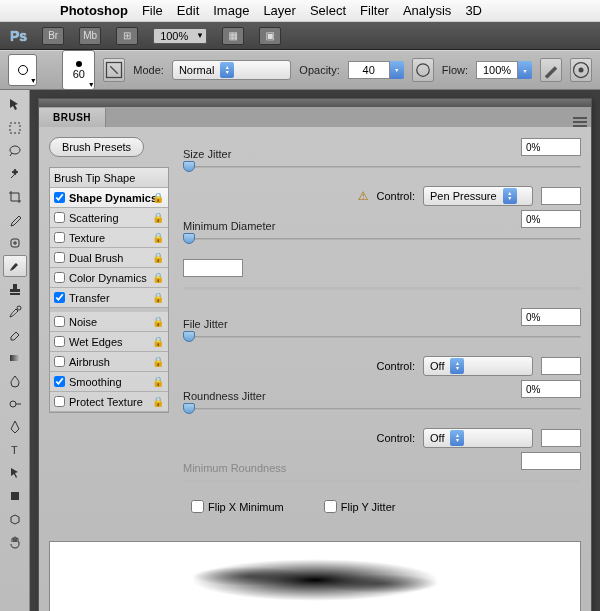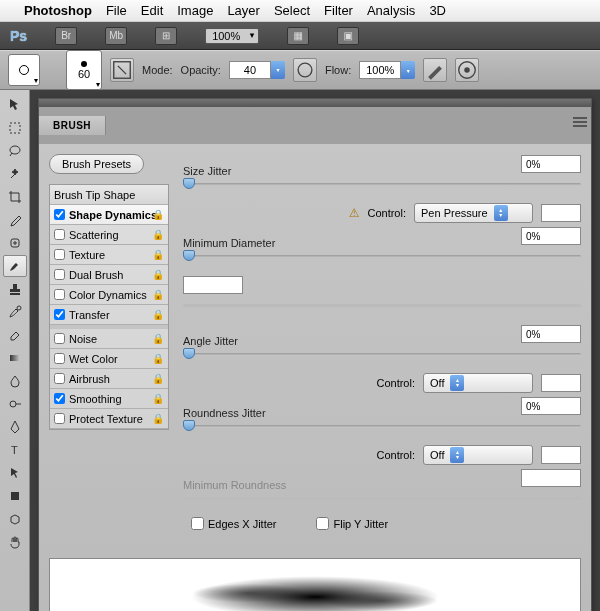--- a/index.html
+++ b/index.html
@@ -1,21 +1,21 @@
 <!DOCTYPE html>
 <html><head>
 <meta charset="utf-8">
 <style>
 *{margin:0;padding:0;box-sizing:border-box;font-family:"Lucida Grande",Arial,sans-serif;font-size:11px;}
 body{background:#e4e4e4;width:600px;height:611px;overflow:hidden;}
 .menubar{height:22px;background:linear-gradient(#fbfbfb,#e8e8e8);display:flex;align-items:center;padding:0 10px;gap:14px;border-bottom:1px solid #ccc;}
 .apple{font-size:14px;}
 .menubar span{font-size:13px;color:#000;}
-.menubar .app{font-weight:bold;}
-.toolbar1{height:28px;background:linear-gradient(#5a5a5a,#434343);display:flex;align-items:center;padding:0 10px;gap:28px;border-bottom:1px solid #222;}
+.menubar .app{font-weight:bold;margin-left:36px;}
+.toolbar1{height:28px;background:linear-gradient(#5a5a5a,#434343);display:flex;align-items:center;padding:0 10px;gap:15px;border-bottom:1px solid #222;}
 .ps-logo{color:#8fbfe8;font-weight:bold;font-size:14px;text-shadow:0 0 1px #fff;}
 .tb-btn{width:22px;height:18px;background:#777;border:1px solid #333;border-radius:2px;display:flex;align-items:center;justify-content:center;color:#ddd;font-size:10px;}
 .zoom-sel{color:#000;background:#ccc;border:1px solid #555;border-radius:2px;padding:1px 18px 1px 6px;position:relative;font-size:11px;}
 .zoom-sel:after{content:"▾";position:absolute;right:4px;top:1px;font-size:9px;}
 .optbar{height:40px;background:linear-gradient(#bfbfbf,#a8a8a8);display:flex;align-items:center;padding:0 8px;gap:8px;border-top:1px solid #d6d6d6;border-bottom:1px solid #777;}
 .brush-sel{width:32px;height:32px;background:#fff;border:1px solid #777;border-radius:3px;display:flex;align-items:center;justify-content:center;position:relative;}
 .brush-sel:after{content:"▾";position:absolute;right:1px;bottom:0;font-size:8px;}
 .brush-dot{width:10px;height:10px;border-radius:50%;border:1px solid #000;}
 .brush-sz{width:36px;height:40px;background:#fff;border:1px solid #777;border-radius:3px;display:flex;flex-direction:column;align-items:center;justify-content:center;position:relative;font-size:9px;}
 .brush-sz:after{content:"▾";position:absolute;right:1px;bottom:0;font-size:8px;}
@@ -26,21 +26,21 @@
 .mac-sel .arrows{width:14px;background:linear-gradient(#7db4f0,#4a80d0);border-radius:2px;display:flex;flex-direction:column;align-items:center;justify-content:center;color:#fff;font-size:6px;line-height:5px;margin-left:6px;height:16px;}
 .num-box{width:42px;height:18px;background:#fff;border:1px solid #888;text-align:center;font-size:11px;padding:1px;}
 .main{display:flex;height:521px;}
 .tools{width:30px;background:linear-gradient(#cacaca,#bcbcbc);border-right:1px solid #888;padding:4px 0;display:flex;flex-direction:column;align-items:center;gap:1px;}
 .tool{width:24px;height:22px;display:flex;align-items:center;justify-content:center;border:1px solid transparent;border-radius:2px;color:#333;}
 .tool.sel{background:linear-gradient(#f2f2f2,#d8d8d8);border:1px solid #888;}
 .tool svg{width:16px;height:16px;}
 .doc{flex:1;background:#3e3e3e;padding:8px;position:relative;}
 .panel{background:linear-gradient(#c7c7c7,#bababa);border:1px solid #555;box-shadow:2px 2px 6px rgba(0,0,0,0.3);}
 .panel-top{height:8px;background:linear-gradient(#737373,#565656);}
-.tabrow{display:flex;align-items:center;background:#a0a0a0;height:37px;position:relative;}
+.tabrow{display:flex;align-items:center;background:#a0a0a0;height:20px;position:relative;}
 .tab{background:linear-gradient(#cacaca,#b6b6b6);padding:4px 14px;font-size:10px;font-weight:bold;letter-spacing:0.5px;border-right:1px solid #888;}
 .panel-menu{position:absolute;right:4px;top:10px;width:14px;height:10px;display:flex;flex-direction:column;justify-content:space-between;}
 .panel-menu div{height:2px;background:#555;}
 .panel-body{display:flex;padding:10px;gap:14px;}
 .left-col{width:120px;}
 .preset-btn{background:linear-gradient(#f4f4f4,#dedede);border:1px solid #888;border-radius:10px;padding:3px 12px;font-size:11px;display:inline-block;margin-bottom:10px;}
 .option-list{background:linear-gradient(#dedede,#d3d3d3);border:1px solid #9a9a9a;}
 .opt-row{display:flex;align-items:center;padding:3px 4px;border-bottom:1px solid #b0b0b0;height:20px;position:relative;}
 .opt-row.hdr{background:linear-gradient(#e8e8e8,#d6d6d6);font-size:10px;}
 .opt-row.active{background:linear-gradient(#f8f8f8,#ececec);font-weight:bold;}
@@ -99,20 +99,24 @@
       <div class="d"></div>
       <span>60</span>
     </div>
   <div class="opt-icon">
       <svg viewBox="0 0 16 16">
         <rect x="2" y="2" width="12" height="12" fill="none" stroke="#444"></rect>
         <line x1="5" y1="5" x2="11" y2="11" stroke="#444"></line>
       </svg>
     </div>
   <span class="opt-lbl">Mode:</span>
+  <div class="mac-sel" style="width:130px;">
+      <span>Normal</span>
+      <div class="arrows">▴<br>▾</div>
+    </div>
   <span class="opt-lbl">Opacity:</span>
   <div style="display:flex;">
       <input class="num-box" value="40" style="">
       <div class="arrows" style="width:14px;background:linear-gradient(#7db4f0,#4a80d0);border-radius:0 2px 2px 0;display:flex;flex-direction:column;align-items:center;justify-content:center;color:#fff;font-size:6px;line-height:5px;">▾</div>
     </div>
   <div class="opt-icon">
       <svg viewBox="0 0 16 16">
         <circle cx="8" cy="8" r="5" fill="none" stroke="#444"></circle>
       </svg>
     </div>
@@ -299,21 +303,21 @@
                 <span class="lock">🔒</span>
               </div>
             <div class="sep"></div>
             <div class="opt-row">
                 <input type="checkbox" style="">
                 <span>Noise</span>
                 <span class="lock">🔒</span>
               </div>
             <div class="opt-row">
                 <input type="checkbox" style="">
-                <span>Wet Color</span>
+                <span>Wet Edges</span>
                 <span class="lock">🔒</span>
               </div>
             <div class="opt-row">
                 <input type="checkbox" style="">
                 <span>Airbrush</span>
                 <span class="lock">🔒</span>
               </div>
             <div class="opt-row">
                 <input type="checkbox" checked="" style="">
                 <span>Smoothing</span>
@@ -332,21 +336,21 @@
               <span class="ctrl-lbl">Size Jitter</span>
               <input class="val-box" value="0%" style="">
             </div>
           <div class="slider">
               <div class="track"></div>
               <div class="thumb"></div>
             </div>
           <div class="sub-row">
               <span class="warn">⚠</span>
               <span class="sub-lbl">Control:</span>
-              <div class="mac-sel" style="width:119px;">
+              <div class="mac-sel" style="width:110px;">
                 <span>Pen Pressure</span>
                 <div class="arrows">▴<br>▾</div>
               </div>
               <input class="val-box" style="width: 40px;">
             </div>
           <div class="ctrl-row">
               <span class="ctrl-lbl">Minimum Diameter</span>
               <input class="val-box" value="0%" style="">
             </div>
           <div class="slider">
@@ -354,21 +358,21 @@
               <div class="thumb"></div>
             </div>
           <div class="ctrl-row">
               <input class="val-box" style="">
             </div>
           <div class="slider dis">
               <div class="track"></div>
             </div>
 
           <div class="ctrl-row">
-              <span class="ctrl-lbl">Angle Jitter</span>
+              <span class="ctrl-lbl">File Jitter</span>
               <input class="val-box" value="0%" style="">
             </div>
           <div class="slider">
               <div class="track"></div>
               <div class="thumb"></div>
             </div>
           <div class="sub-row">
               <span class="sub-lbl">Control:</span>
               <div class="mac-sel" style="width:110px;">
                 <span>Off</span>
@@ -397,21 +401,21 @@
               <span class="ctrl-lbl dis">Minimum Roundness</span>
               <input class="val-box" style="">
             </div>
           <div class="slider dis">
               <div class="track"></div>
             </div>
 
           <div class="flip-row">
             <label>
                 <input type="checkbox" style="">
-                <span>Edges X Jitter</span>
+                <span>Flip X Minimum</span>
               </label>
             <label>
                 <input type="checkbox" style="">
                 <span>Flip Y Jitter</span>
               </label>
           </div>
         </div>
       </div>
 
       <div class="preview">

